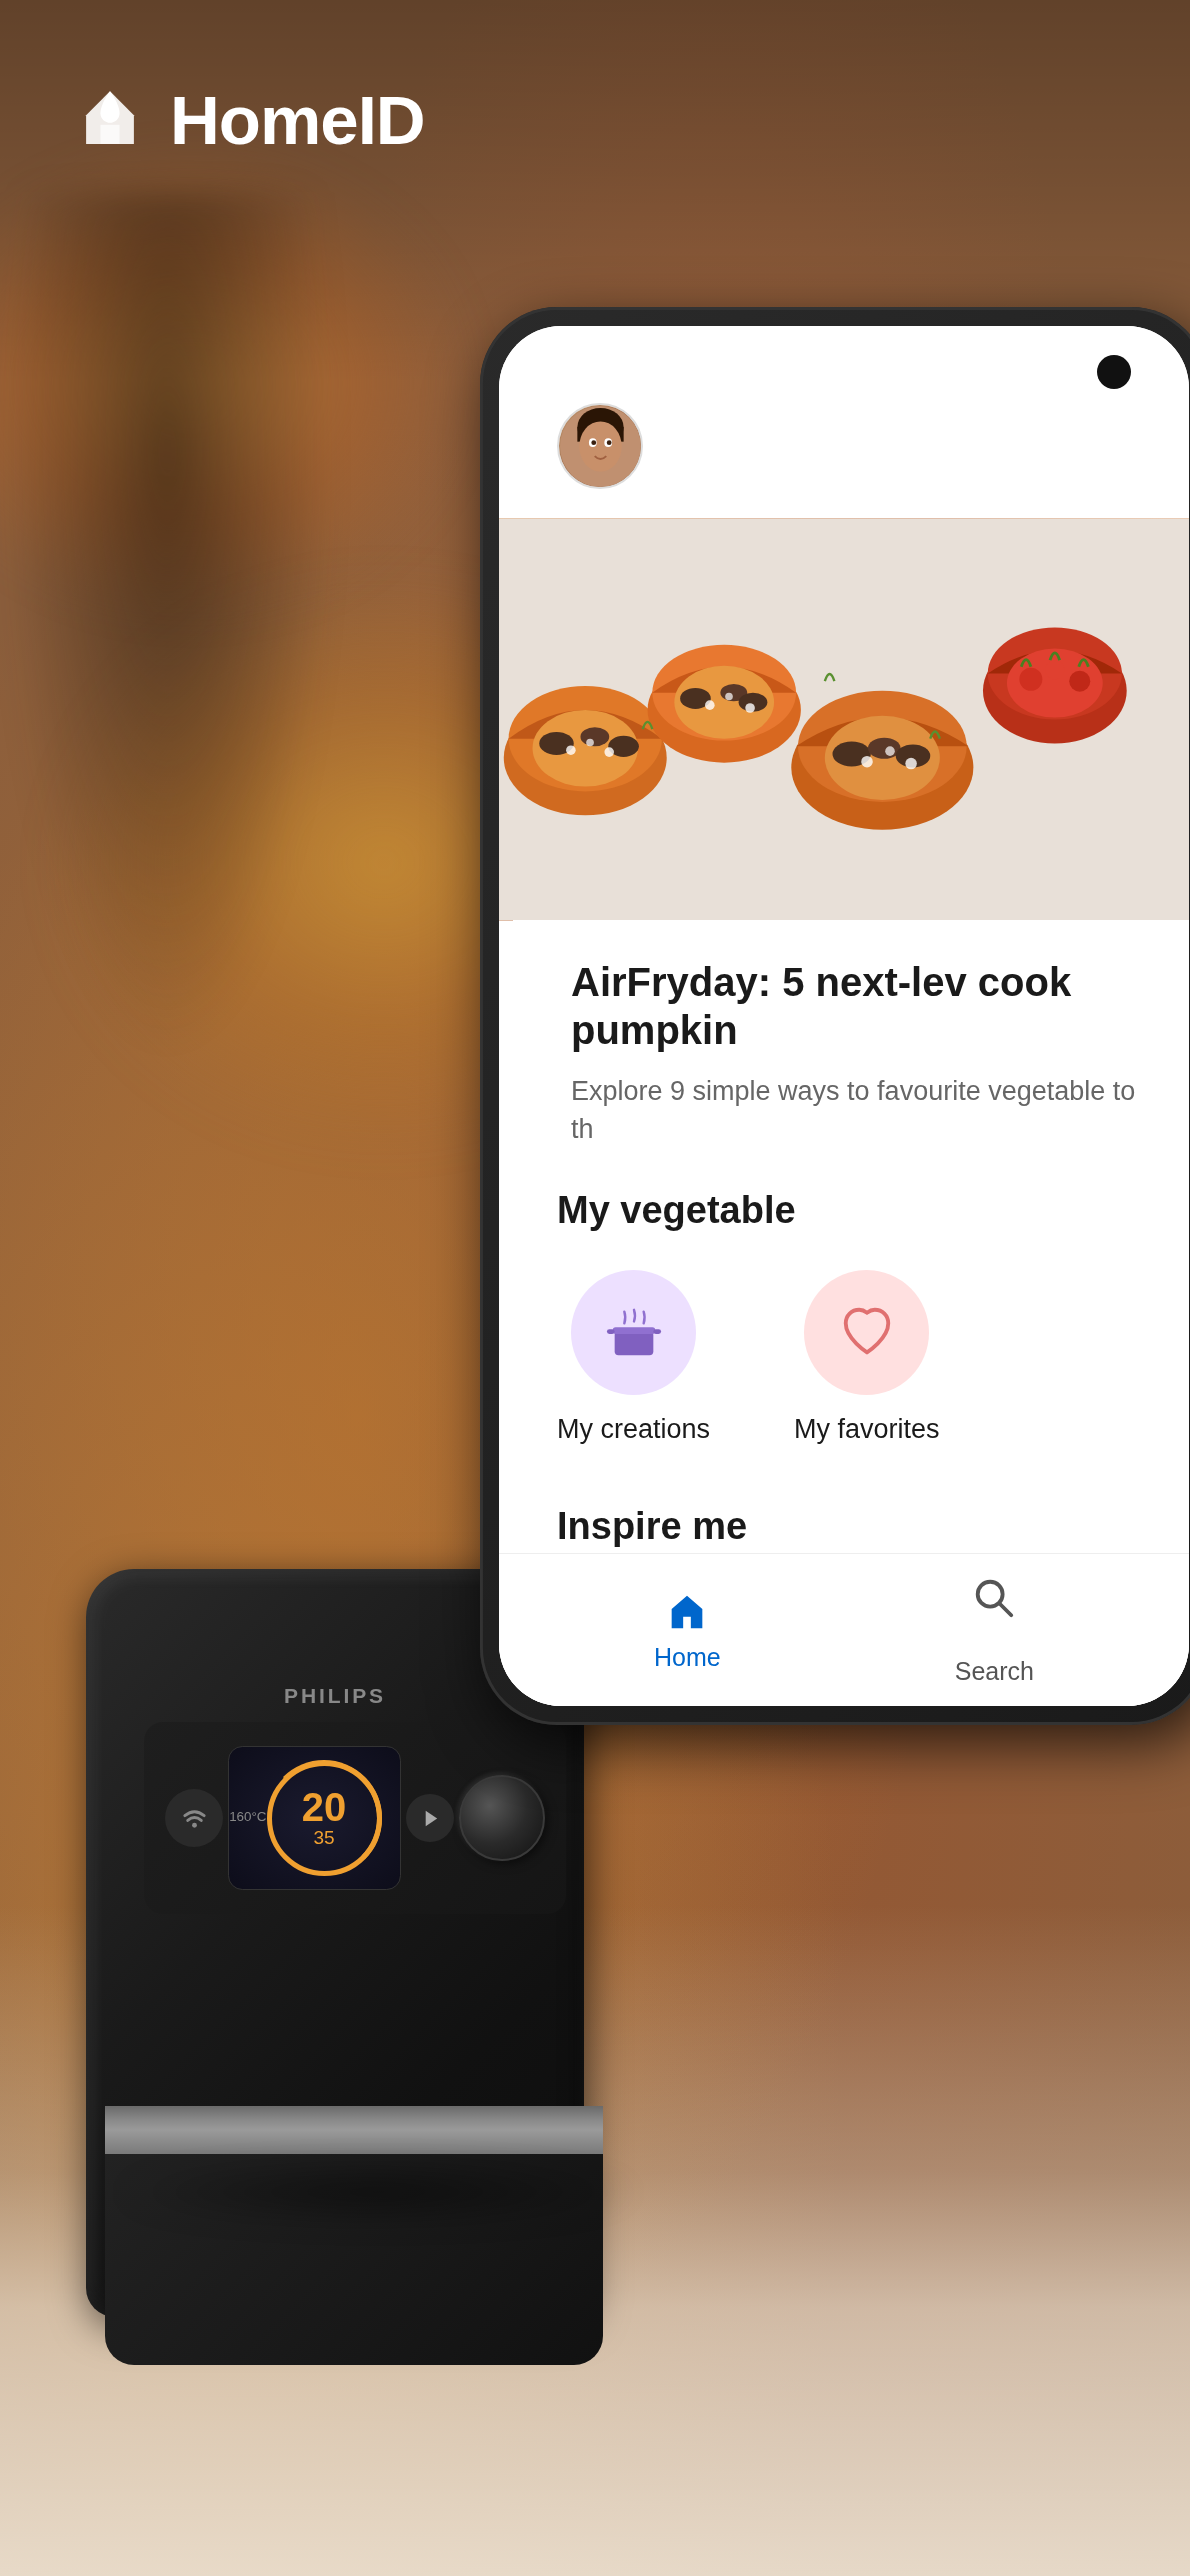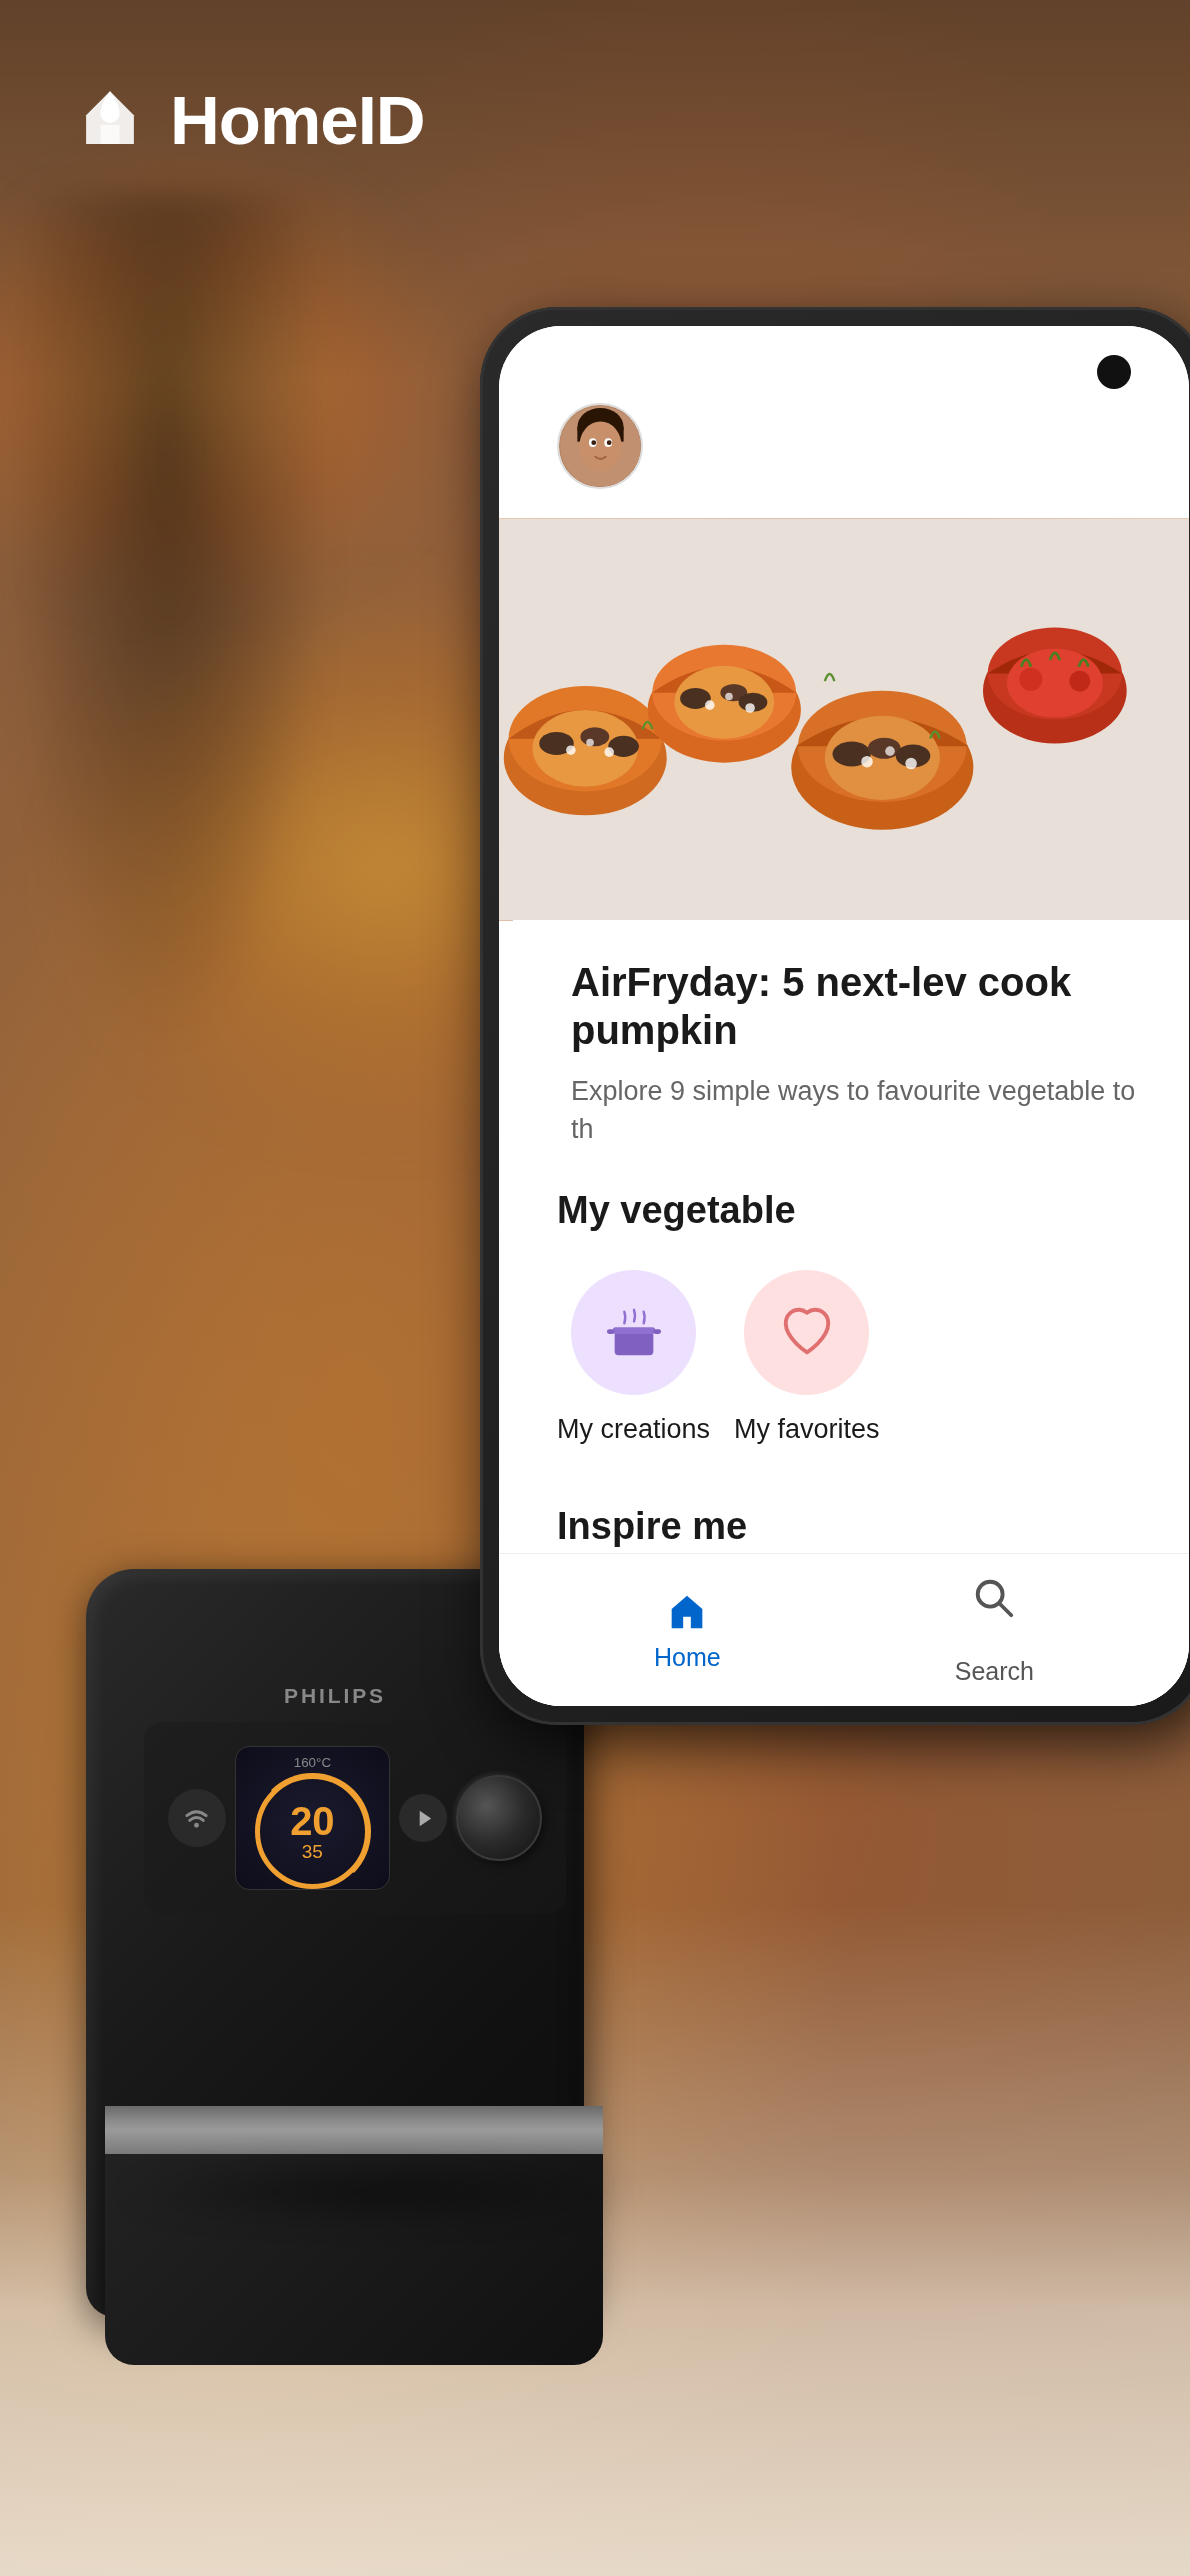--- a/index.html
+++ b/index.html
@@ -150,28 +150,28 @@
       background: #2a2a2a;
       border-radius: 50%;
       display: flex;
       align-items: center;
       justify-content: center;
       color: #888;
       font-size: 27px;
     }
 
     .af-display {
-      width: 155px; height: 144px;
+      width: 173px; height: 144px;
       background: radial-gradient(ellipse, #1a1a2e 0%, #0d0d1a 100%);
       border-radius: 14.4px;
       border: 1.9px solid #333;
       display: flex;
-      flex-direction: column;
-      align-items: center;
-      justify-content: flex-end;
+      flex-direction: row;
+      align-items: center;
+      justify-content: flex-start;
       position: relative;
     }
 
     .af-display-ring {
       width: 115px; height: 115px;
       border-radius: 50%;
       border: 5.8px solid #f0a030;
       display: flex;
       flex-direction: column;
       align-items: center;
@@ -369,21 +369,21 @@
 
     .section-title {
       font-size: 38px;
       font-weight: 800;
       color: #1a1a1a;
       margin-bottom: 38px;
     }
 
     .shortcuts-grid {
       display: flex;
-      gap: 24px;
+      gap: 84px;
     }
 
     .shortcut-item {
       display: flex;
       flex-direction: column;
       align-items: center;
       gap: 19px;
     }
 
     .shortcut-icon-bg {

